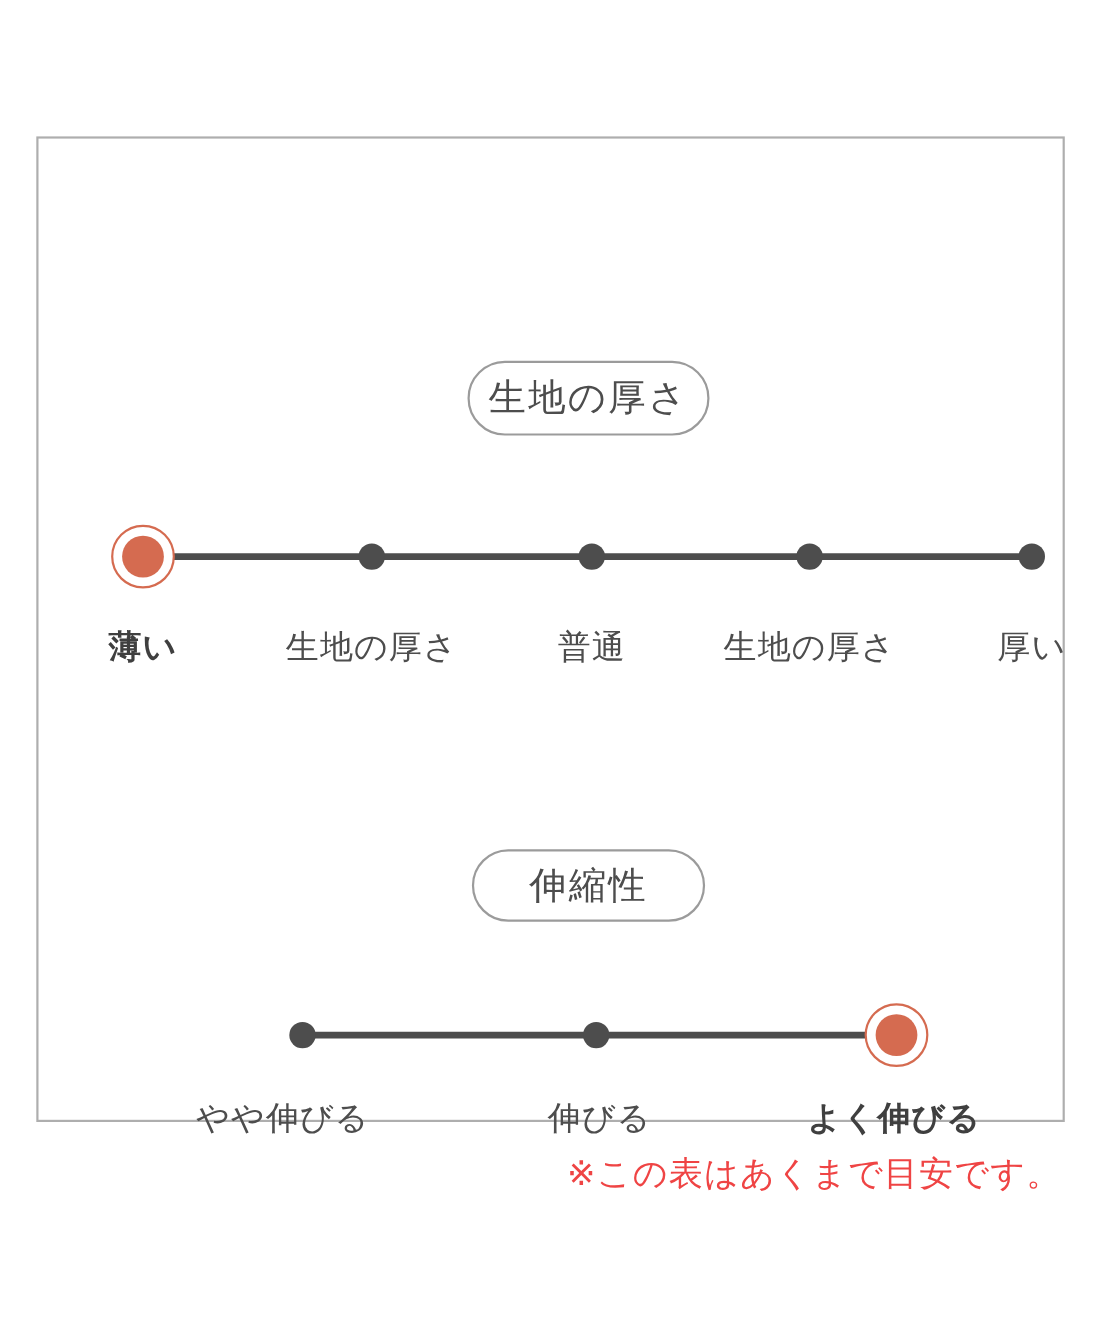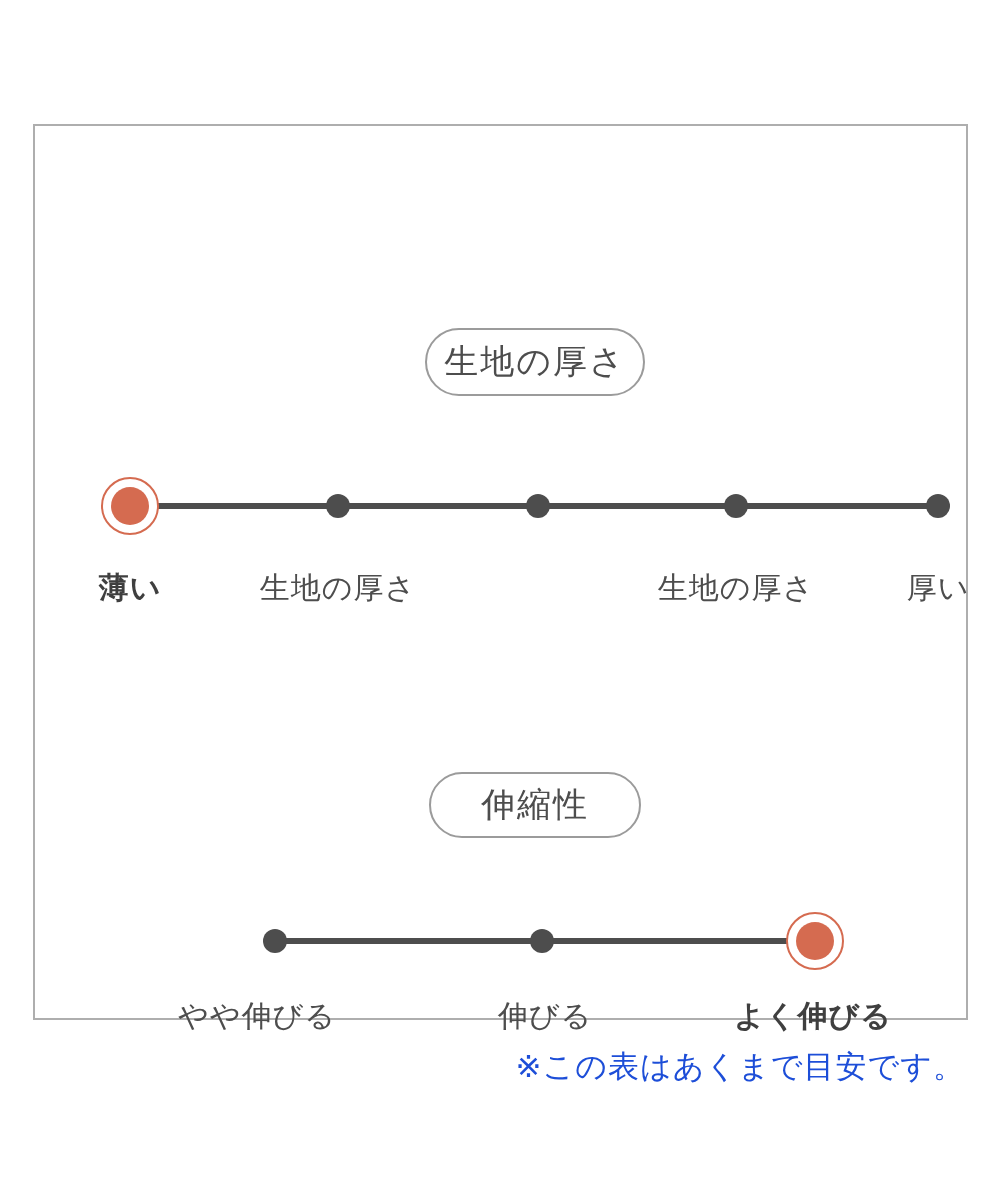--- a/index.html
+++ b/index.html
@@ -50,21 +50,21 @@
   .l1a { left:0px;   top:442px; }
   .l1b { left:208px; top:442px; }
   .l1c { left:408px; top:442px; }
   .l1d { left:606px; top:442px; }
   .l1e { left:808px; top:442px; }
   .l2a { left:127px; top:870px; }
   .l2b { left:415px; top:870px; }
   .l2c { left:683px; top:870px;text-align:center; }
 
   .footnote { position:absolute; right:35px; top:1046px; font-size:31px;
-              color:#1d4ed8; letter-spacing:1px; white-space:nowrap; }
+              color:#ef4444; letter-spacing:1px; white-space:nowrap; }
 </style>
 </head>
 <body>
 
 <div class="canvas">
   <div class="frame">
 
     <div class="pill pill1">
       <span>生地の厚さ</span>
     </div>
@@ -73,20 +73,21 @@
 
     <div class="marker-ring r1"></div>
     <div class="marker-core c1"></div>
     <div class="dot d1b"></div>
     <div class="dot d1c"></div>
     <div class="dot d1d"></div>
     <div class="dot d1e"></div>
 
     <div class="lbl sel l1a">薄い</div>
     <div class="lbl l1b">生地の厚さ</div>
+    <div class="lbl l1c">普通</div>
     <div class="lbl l1d">生地の厚さ</div>
     <div class="lbl l1e">厚い</div>
 
     <div class="pill pill2">
       <span>伸縮性</span>
     </div>
 
     <div class="line line2"></div>
 
     <div class="dot d2a"></div>

